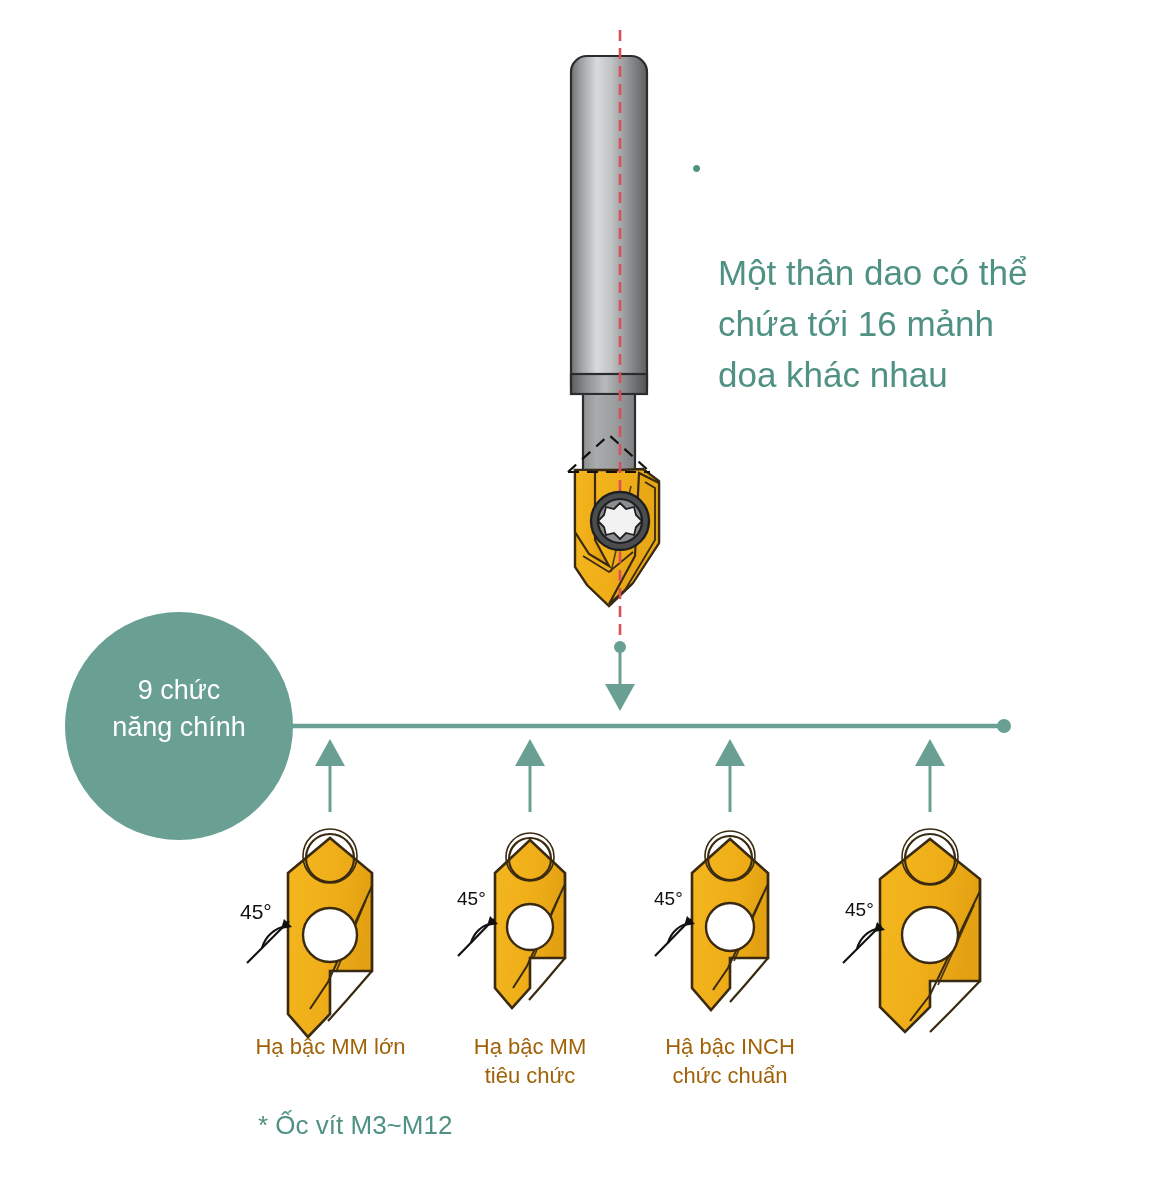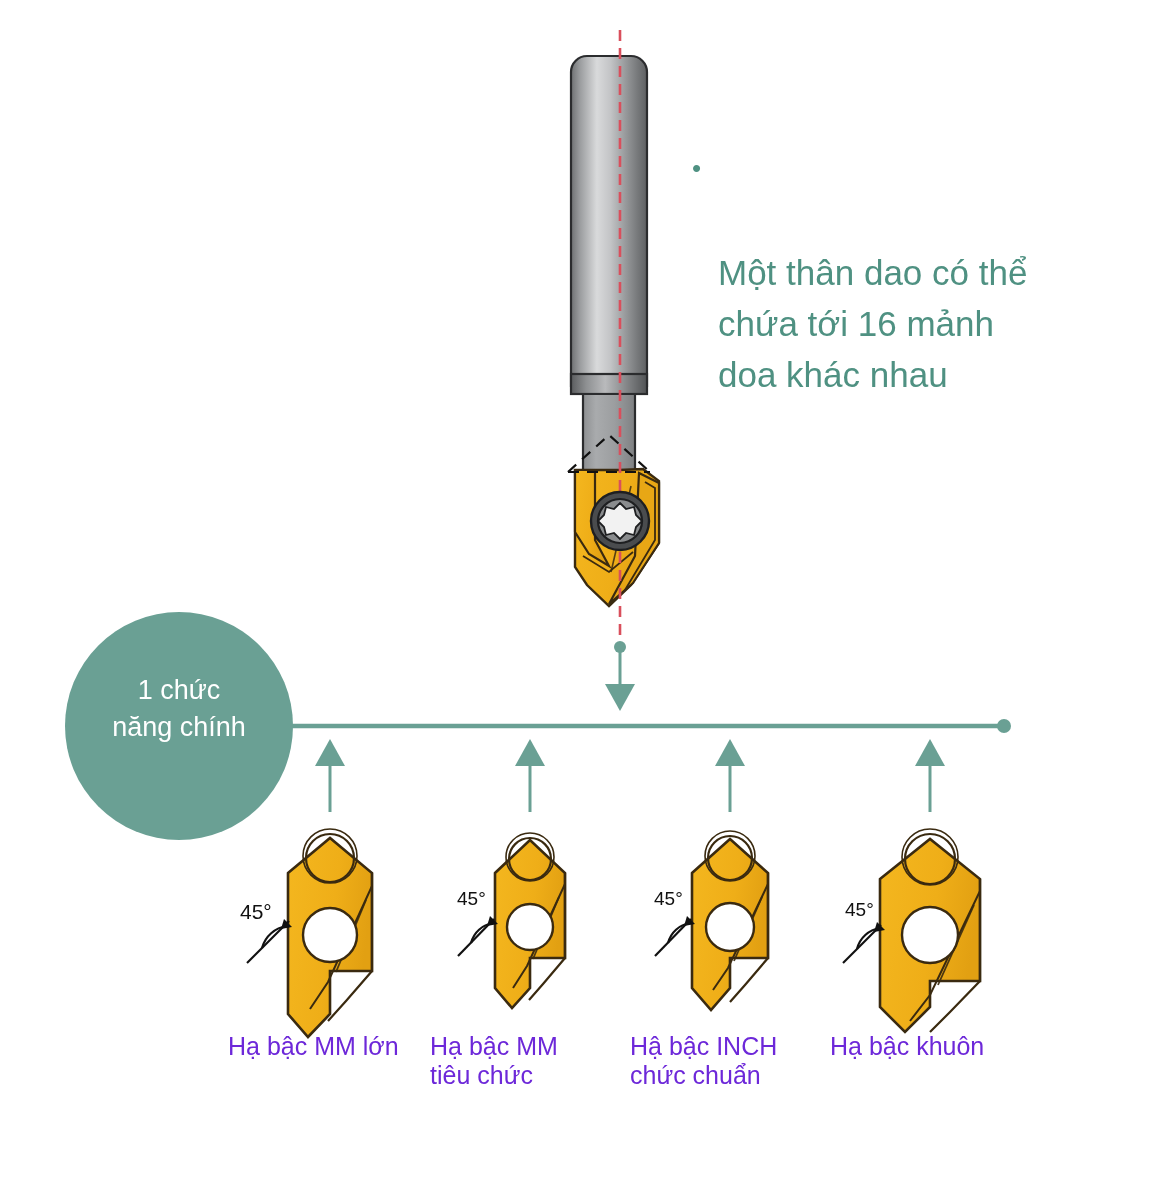--- a/index.html
+++ b/index.html
@@ -47,24 +47,24 @@
   }
   #footnote {
     left: 258px;
     top: 1110px;
     font-size: 26px;
     color: #4f9182;
     white-space: nowrap;
   }
   .insert-label {
     position: absolute;
-    text-align: left;
-    font-size: 25px;
+    text-align: center;
+    font-size: 22px;
     line-height: 29px;
-    color: #6d28d9;
+    color: #a16207;
     white-space: pre-line;
   }
 </style>
 </head>
 <body>
 
 <div id="canvas">
 
   <svg id="art" width="1155" height="1178" viewBox="0 0 1155 1178">
     <defs>
@@ -224,27 +224,30 @@
     </g>
   </svg>
 
   <div class="html-text" id="headline">
     <span style="position:absolute;left:-26px;top:-2px;font-size:26px;">•</span>
     <span>Một thân dao có thể
 chứa tới 16 mảnh
 doa khác nhau</span>
   </div>
 
-  <div class="html-text" id="circle-label">1 chức
+  <div class="html-text" id="circle-label">9 chức
 năng chính</div>
 
   <div class="insert-label" style="left:228px; top:1032px; width:205px;">Hạ bậc MM lớn</div>
 
   <div class="insert-label" style="left:430px; top:1032px; width:200px;">Hạ bậc MM
 tiêu chức</div>
 
   <div class="insert-label" style="left:630px; top:1032px; width:200px;">Hậ bậc INCH
 chức chuẩn</div>
 
-  <div class="insert-label" style="left:830px; top:1032px; width:205px;">Hạ bậc khuôn</div>
-
+
+  <div class="html-text" id="footnote">
+    <span>*</span>
+    <span>Ốc vít M3~M12</span>
+  </div>
 
 </div>
 
 </body></html>

